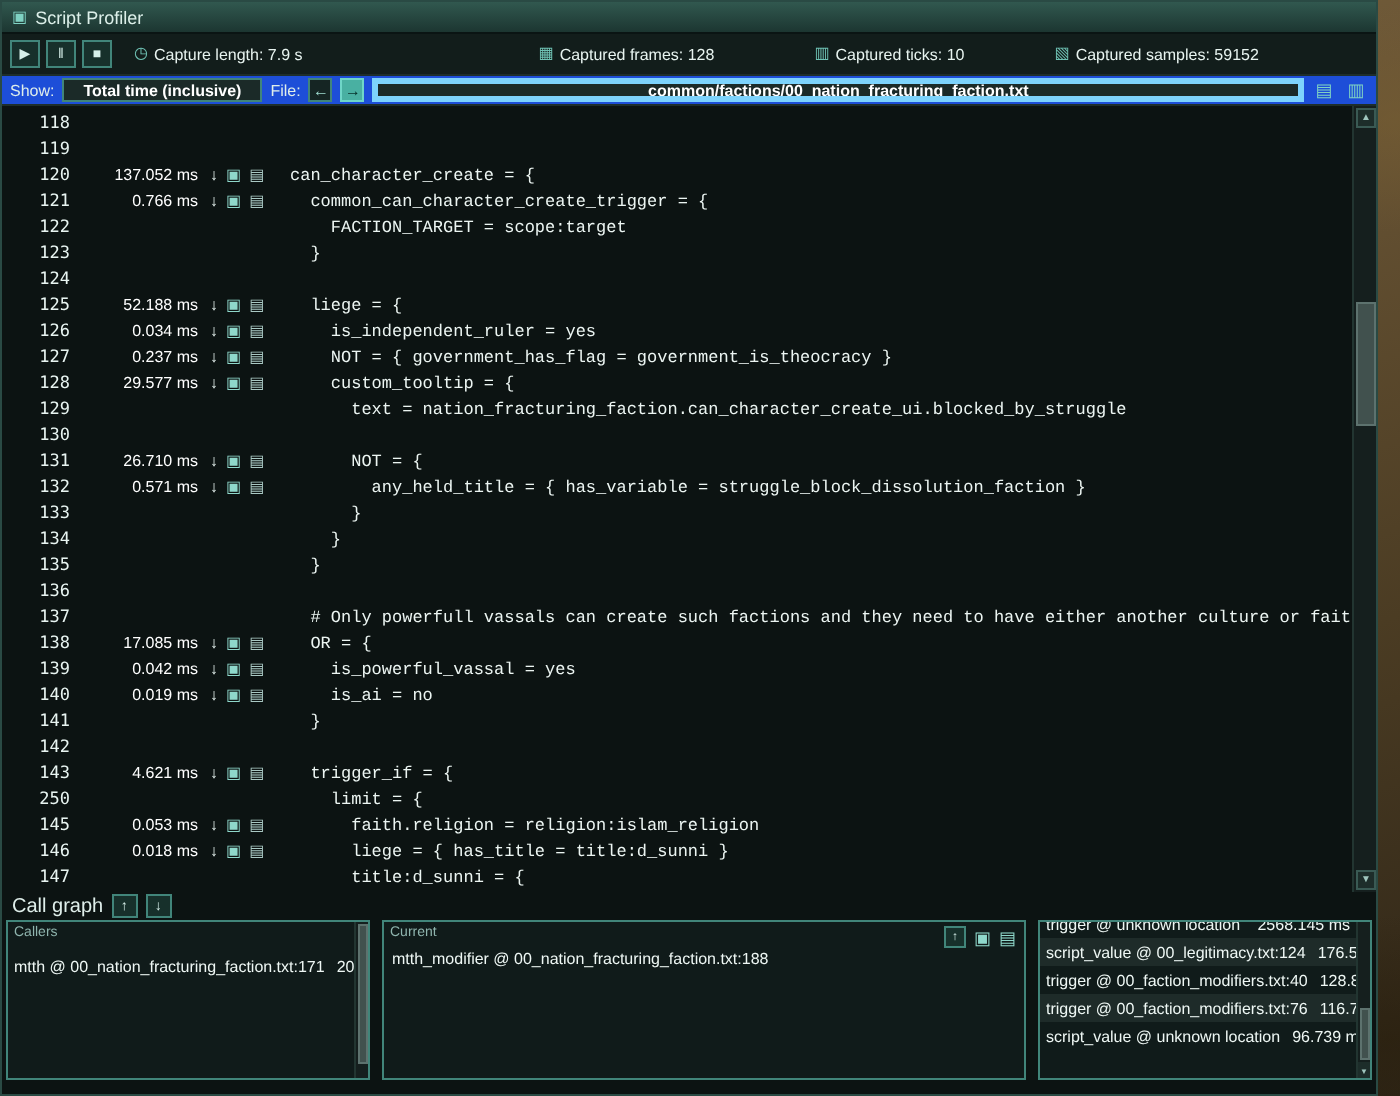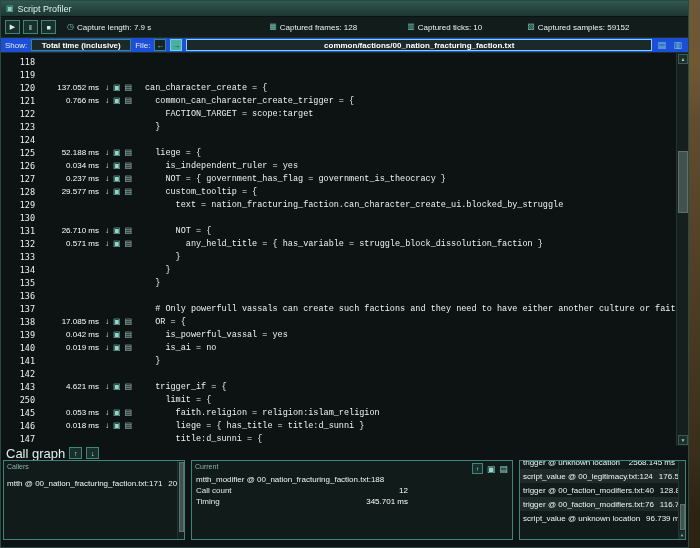--- a/index.html
+++ b/index.html
@@ -33,21 +33,21 @@
   
   .filterbar{height:15px;flex:0 0 15px;background:#1d4ed8;display:flex;align-items:center;
     gap:4px;padding:0 4px;border-bottom:1px solid #1e2e2b}
   .flabel{font-size:8px;color:#dfeeea;white-space:nowrap}
   .select{width:100px;height:12px;background:#1b2a28;border:1px solid #41857a;color:#fff;
     font-size:8px;font-weight:bold;display:flex;align-items:center;justify-content:center;cursor:pointer;white-space:nowrap}
   .navbtn{width:12px;height:12px;display:flex;align-items:center;justify-content:center;
     font-size:8px;cursor:pointer}
   .navback{background:#152523;border:1px solid #41857a;color:#9fdcd0}
   .navfwd{background:#49b0a2;border:1px solid #6fd6c8;color:#07302a}
-  .pathfield{flex:1;height:12px;background:#1b2a28;border:1px solid #7dd3fc;color:#fff;
+  .pathfield{flex:1;height:12px;background:#1b2a28;border:3px solid #7dd3fc;color:#fff;
     font-size:8px;font-weight:bold;display:flex;align-items:center;justify-content:center;
     white-space:nowrap;overflow:hidden}
   .fic{width:12px;height:12px;display:flex;align-items:center;justify-content:center;
     color:#7fd2c3;font-size:9px;cursor:pointer}
 
   
   .codewrap{position:relative;flex:0 0 393px;height:393px;background:#0c1312;overflow:hidden}
   .code-lines{position:absolute;left:0;top:2px;right:13px}
   .code-line{display:flex;align-items:center;height:13px;white-space:nowrap}
   .ln{width:38px;flex:0 0 38px;text-align:right;padding-right:4px;color:#e8f4f1;
@@ -62,21 +62,21 @@
   
   .vscroll{position:absolute;right:0;top:0;width:12px;height:393px;background:#151f1e;border-left:1px solid #223531}
   .sb-btn{position:absolute;left:1px;width:10px;height:10px;background:#1d2d2a;border:1px solid #3a5a54;
     color:#9fc5bd;font-size:5px;display:flex;align-items:center;justify-content:center;cursor:pointer}
   .sb-up{top:1px}.sb-down{bottom:1px}
   .sb-thumb{position:absolute;left:1px;top:98px;width:10px;height:62px;background:#41514e;
     border:1px solid #5d726e;cursor:grab}
 
   
   .cgbar{height:14px;flex:0 0 14px;display:flex;align-items:center;gap:4px;padding:0 5px;background:#0c1312}
-  .cglabel{font-size:13px;color:#dfeeea;margin-right:0}
+  .cglabel{font-size:10px;color:#dfeeea;margin-right:0}
   .cgbtn{width:13px;height:12px;background:#17302b;border:1px solid #41857a;color:#d6efe9;
     font-size:7px;display:flex;align-items:center;justify-content:center;cursor:pointer}
 
   
   .panels{height:80px;flex:0 0 80px;display:flex;gap:6px;padding:0 2px}
   .panel{position:relative;border:1px solid #41857a;background:#101b1a;overflow:hidden}
   .p-callers{width:182px;flex:0 0 182px}
   .p-current{width:322px;flex:0 0 322px}
   .p-callees{width:167px;flex:0 0 167px}
   .ptitle{font-size:7px;color:#8fb5ae;padding:2px 3px 1px}
@@ -413,30 +413,20 @@
     </div>
 
     <div class="panel p-current">
       <div class="ptitle">Current</div>
       <div class="cur-icons">
         <span class="cbtn">↑</span>
         <span class="cic">▣</span>
         <span class="cic">▤</span>
       </div>
       <div class="cur-name">mtth_modifier @ 00_nation_fracturing_faction.txt:188</div>
-      <div>
-          <div class="kv">
-            <span class="k">Call count</span>
-            <span class="v">12</span>
-          </div>
-          <div class="kv">
-            <span class="k">Timing</span>
-            <span class="v">345.701 ms</span>
-          </div>
-        </div>
     </div>
 
     <div class="panel p-callees">
       <div class="callees-rows">
           <div class="crow">
             <span class="nm">trigger @ unknown location</span>
             <span class="val">2568.145 ms</span>
           </div>
           <div class="crow">
             <span class="nm">script_value @ 00_legitimacy.txt:124</span>

